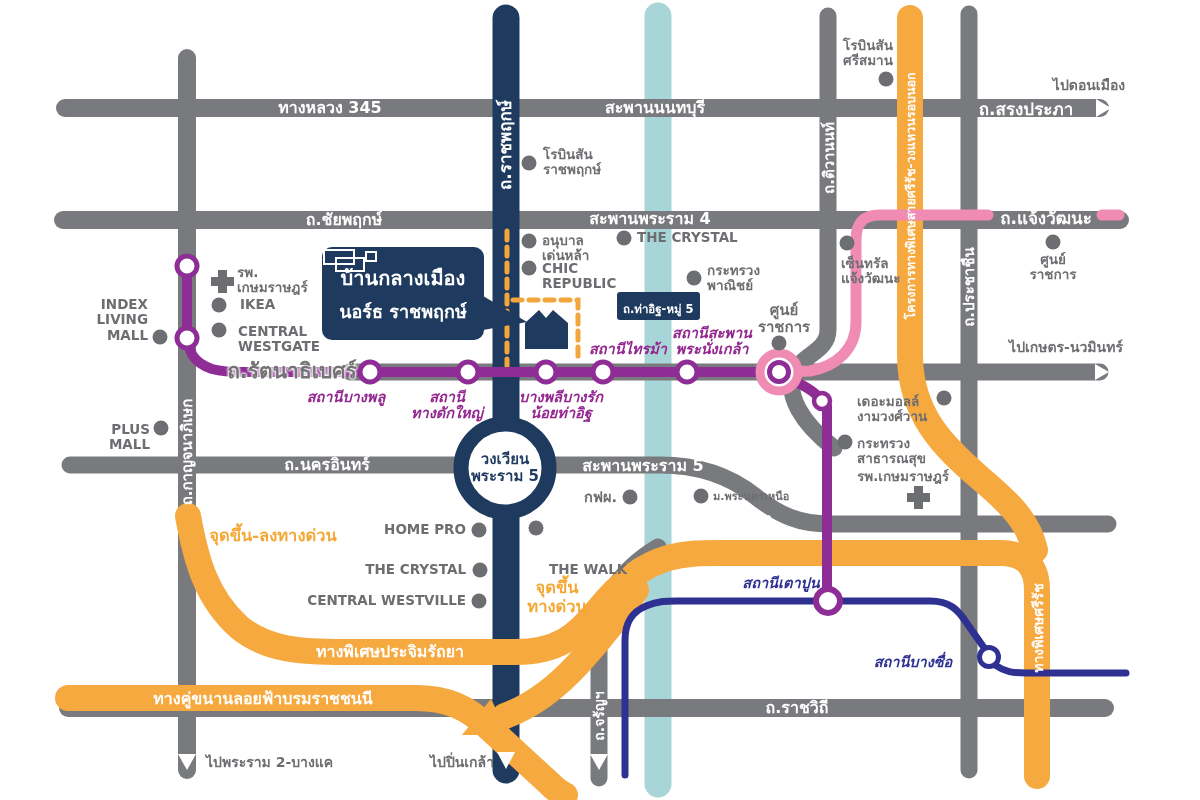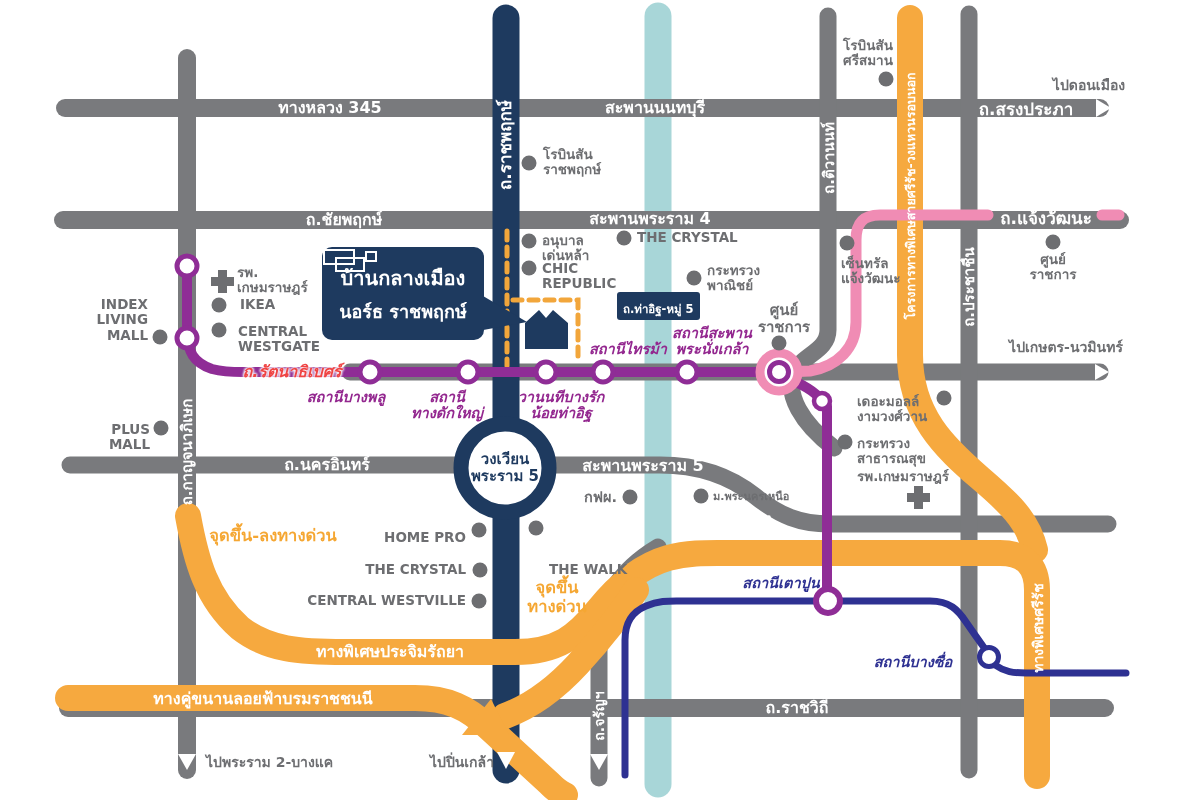--- a/index.html
+++ b/index.html
@@ -19,22 +19,22 @@
   .navyfill{fill:var(--navy);}
 
   .label{position:absolute;white-space:pre-line;line-height:1.13;z-index:5;}
   .rw{color:#fff;font-weight:bold;font-size:16px;}
   .poi{color:var(--poiGray);font-weight:bold;font-size:13.5px;}
   .st{color:var(--stationLabel);font-weight:bold;font-style:italic;font-size:14.5px;}
   .stb{color:var(--blue);font-weight:bold;font-style:italic;font-size:14.5px;}
   .or{color:var(--orangeLabel);font-weight:bold;font-size:16.5px;}
   .dir{color:var(--poiGray);font-weight:bold;font-size:14px;}
   .navytext{color:var(--navy);font-weight:bold;font-size:15px;text-align:center;}
-  .rtb{color:#ef4444;font-weight:bold;font-size:16px;
-       text-shadow:0 0 3px #fff,0 0 3px #fff,0 0 3px #fff,0 0 3px #fff;font-style:italic;}
+  .rtb{color:#737373;font-weight:bold;font-size:21px;
+       text-shadow:0 0 3px #fff,0 0 3px #fff,0 0 3px #fff,0 0 3px #fff;}
 
   #callout{position:absolute;left:322px;top:247px;width:162px;height:93px;
            background:var(--navy);border-radius:10px;z-index:6;
            display:flex;flex-direction:column;align-items:center;justify-content:center;gap:3px;}
   #callout .c1{color:#fff;font-weight:bold;font-size:20px;}
   #callout .c2{color:#fff;font-weight:bold;font-size:18px;}
 
   #tha-it-badge{position:absolute;left:581px;top:292px;background:var(--navy);color:#fff;
            font-weight:bold;font-size:11.5px;padding:8px 6px 2px;border-radius:3px;z-index:6;margin-left:36px;}
 </style>
@@ -175,21 +175,21 @@
 พาณิชย์</div>
       <div class="label poi" style="left: 841px; top: 271px; transform: translate(0px, -50%);">เซ็นทรัล
 แจ้งวัฒนะ</div>
       <div class="label poi" style="left: 1053px; top: 267px; transform: translate(-50%, -50%); text-align: center;">ศูนย์
 ราชการ</div>
       <div class="label poi" style="left: 784px; top: 319px; font-size: 15px; transform: translate(-50%, -50%); text-align: center;">ศูนย์
 ราชการ</div>
       <div class="label st" style="left: 346px; top: 397px; transform: translate(-50%, -50%); text-align: center;">สถานีบางพลู</div>
       <div class="label st" style="left: 447px; top: 405px; transform: translate(-50%, -50%); text-align: center;">สถานี
 ทางดักใหญ่</div>
-      <div class="label st" style="left: 561px; top: 405px; transform: translate(-50%, -50%); text-align: center;">วานนทีบางรัก
+      <div class="label st" style="left: 561px; top: 405px; transform: translate(-50%, -50%); text-align: center;">บางพลีบางรัก
 น้อยท่าอิฐ</div>
       <div class="label st" style="left: 628px; top: 349px; transform: translate(-50%, -50%); text-align: center;">สถานีไทรม้า</div>
       <div class="label st" style="left: 712px; top: 341px; transform: translate(-50%, -50%); text-align: center;">สถานีสะพาน
 พระนั่งเกล้า</div>
       <div class="label rtb" style="left: 292px; top: 372px; transform: translate(-50%, -50%); text-align: center;">ถ.รัตนาธิเบศร์</div>
       <div class="label dir" style="left: 1066px; top: 348px; transform: translate(-50%, -50%); text-align: center;">ไปเกษตร-นวมินทร์</div>
       <div class="label poi" style="left: 148px; top: 320px; transform: translate(-100%, -50%); text-align: right;">INDEX
 LIVING
 MALL</div>
       <div class="label poi" style="left: 237px; top: 280px; transform: translate(0px, -50%);">รพ.
@@ -204,21 +204,21 @@
 พระราม 5</div>
       <div class="label rw" style="left: 643px; top: 466px; transform: translate(-50%, -50%); text-align: center;">สะพานพระราม 5</div>
       <div class="label poi" style="left: 617px; top: 497px; font-size: 14.5px; transform: translate(-100%, -50%); text-align: right;">กฟผ.</div>
       <div class="label poi" style="left: 713px; top: 497px; font-size: 11px; transform: translate(0px, -50%);">ม.พระนครเหนือ</div>
       <div class="label rw" style="left: 733px; top: 524px; transform: translate(-50%, -50%) rotate(-7deg); text-align: center;">ถ.วงศ์สว่าง</div>
       <div class="label poi" style="left: 857px; top: 409px; transform: translate(0px, -50%);">เดอะมอลล์
 งามวงศ์วาน</div>
       <div class="label poi" style="left: 857px; top: 451px; transform: translate(0px, -50%);">กระทรวง
 สาธารณสุข</div>
       <div class="label poi" style="left: 903px; top: 477px; transform: translate(-50%, -50%); text-align: center;">รพ.เกษมราษฎร์</div>
-      <div class="label poi" style="left: 466px; top: 530px; transform: translate(-100%, -50%); text-align: right; margin-top: 8px;">HOME PRO</div>
+      <div class="label poi" style="left: 466px; top: 530px; transform: translate(-100%, -50%); text-align: right;">HOME PRO</div>
       <div class="label poi" style="left: 549px; top: 528px; transform: translate(0px, -50%); margin-top: 42px;">THE WALK</div>
       <div class="label poi" style="left: 466px; top: 570px; transform: translate(-100%, -50%); text-align: right;">THE CRYSTAL</div>
       <div class="label poi" style="left: 466px; top: 601px; transform: translate(-100%, -50%); text-align: right;">CENTRAL WESTVILLE</div>
       <div class="label rw" style="left: 187px; top: 452px; font-size: 15px; transform: translate(-50%, -50%) rotate(-90deg); text-align: center;">ถ.กาญจนาภิเษก</div>
       <div class="label or" style="left: 273px; top: 536px; transform: translate(-50%, -50%); text-align: center;">จุดขึ้น-ลงทางด่วน</div>
       <div class="label or" style="left: 557px; top: 598px; transform: translate(-50%, -50%); text-align: center;">จุดขึ้น
 ทางด่วน</div>
       <div class="label rw" style="left: 390px; top: 652px; transform: translate(-50%, -50%); text-align: center;">ทางพิเศษประจิมรัถยา</div>
       <div class="label rw" style="left: 263px; top: 699px; transform: translate(-50%, -50%); text-align: center;">ทางคู่ขนานลอยฟ้าบรมราชชนนี</div>
       <div class="label dir" style="left: 206px; top: 763px; transform: translate(0px, -50%);">ไปพระราม 2-บางแค</div>

